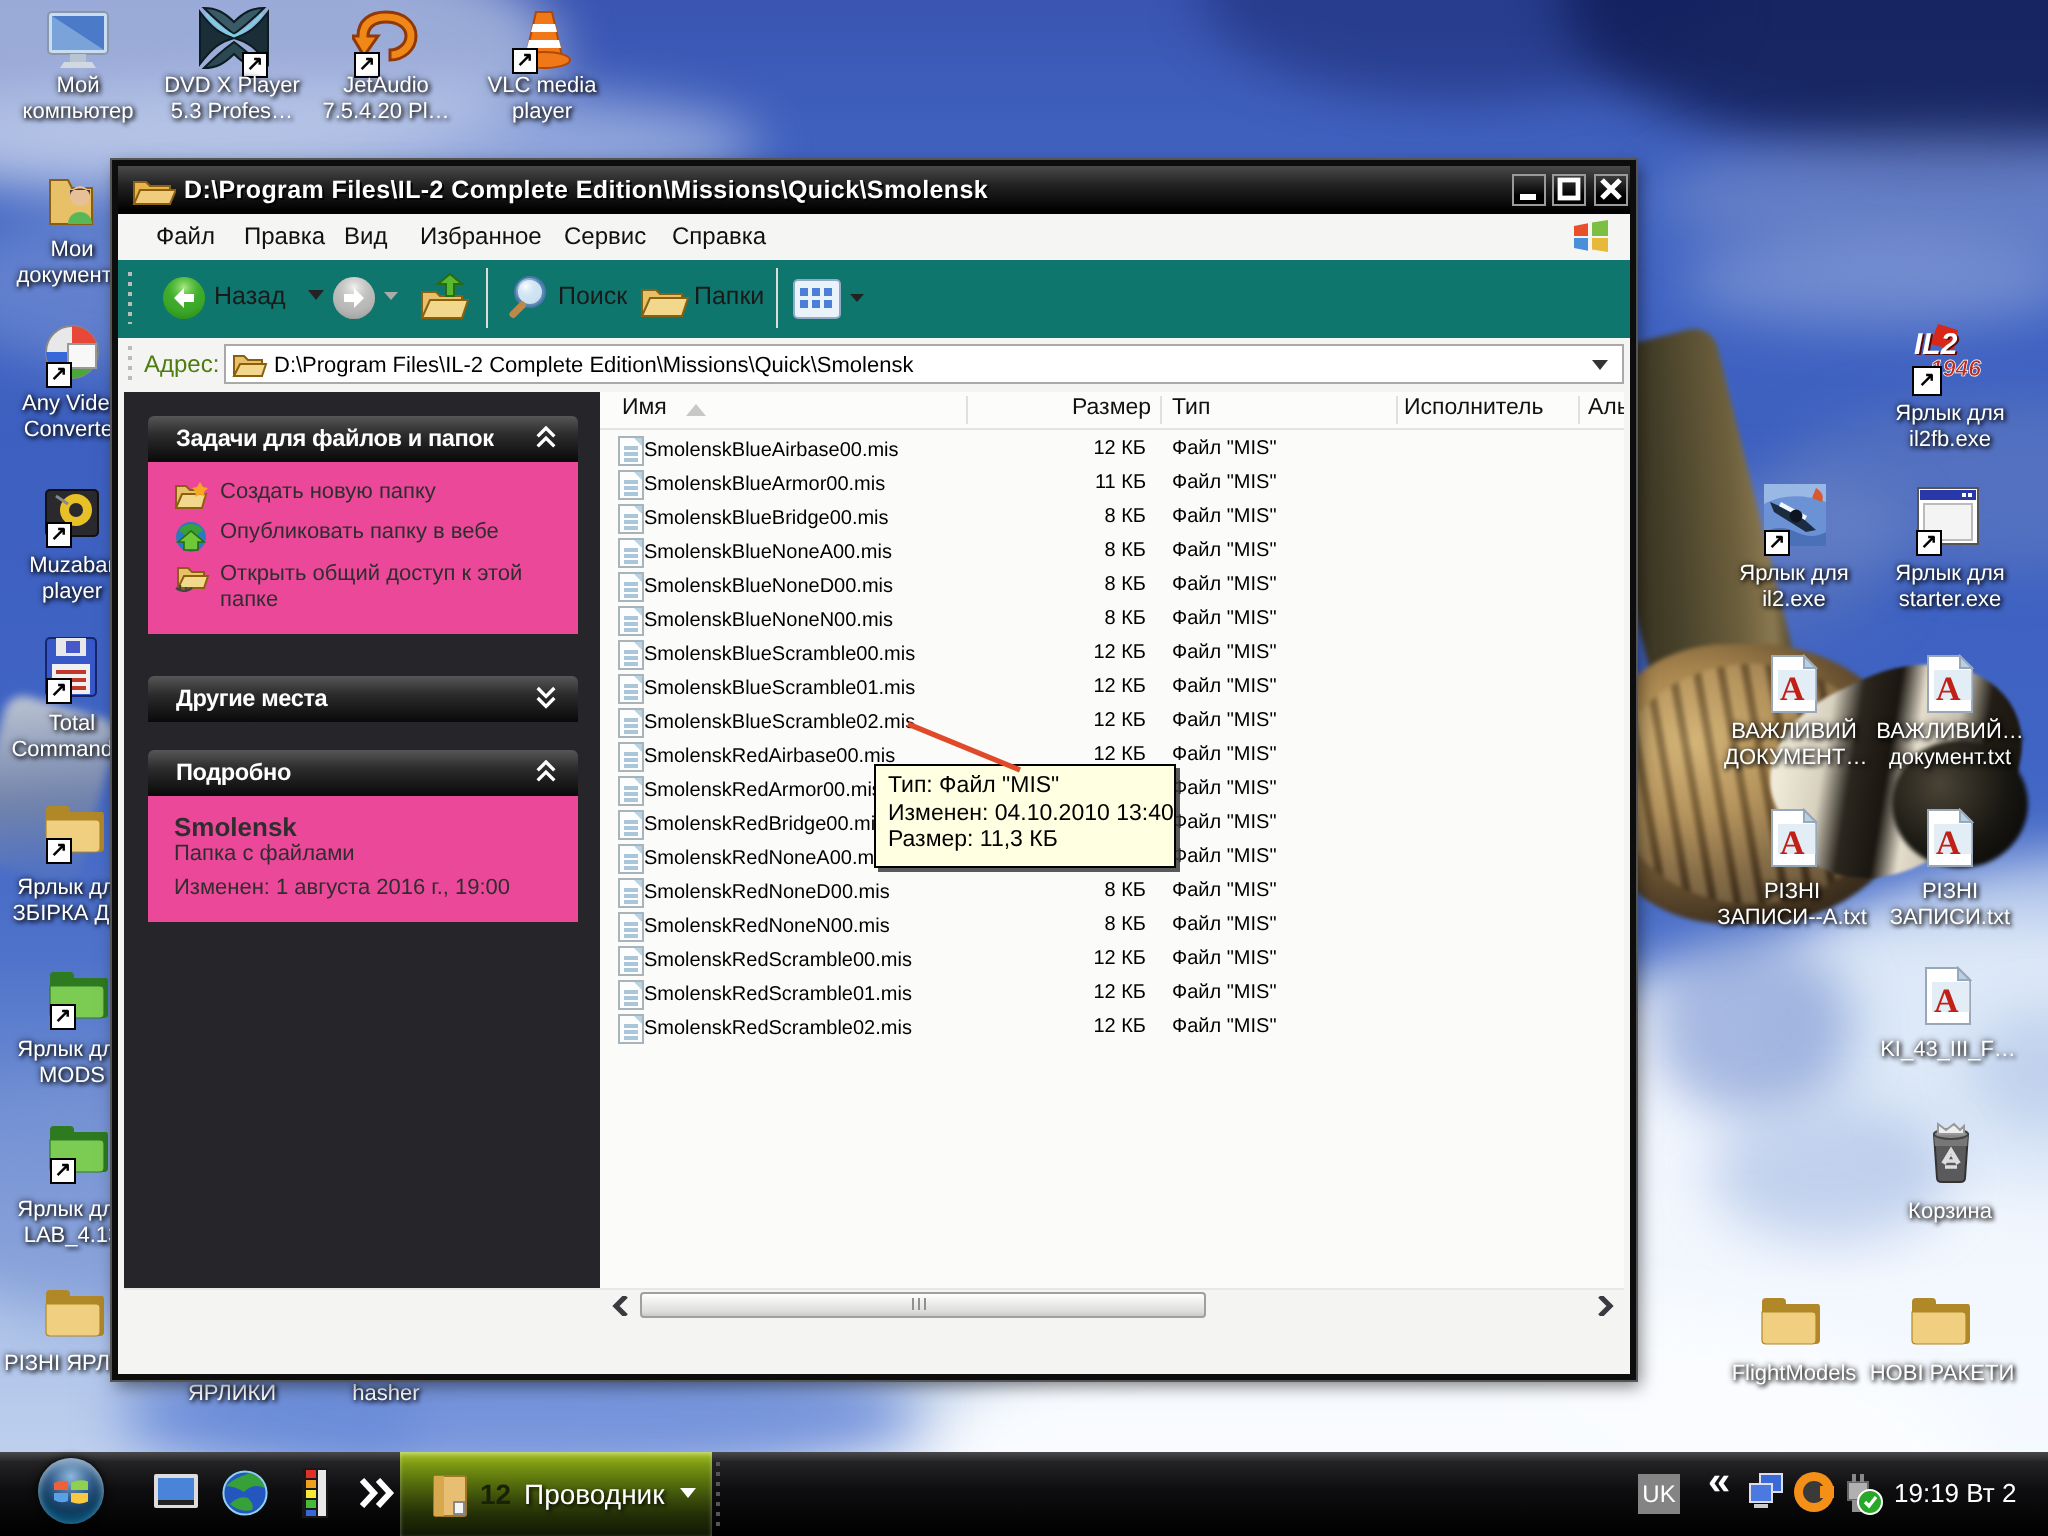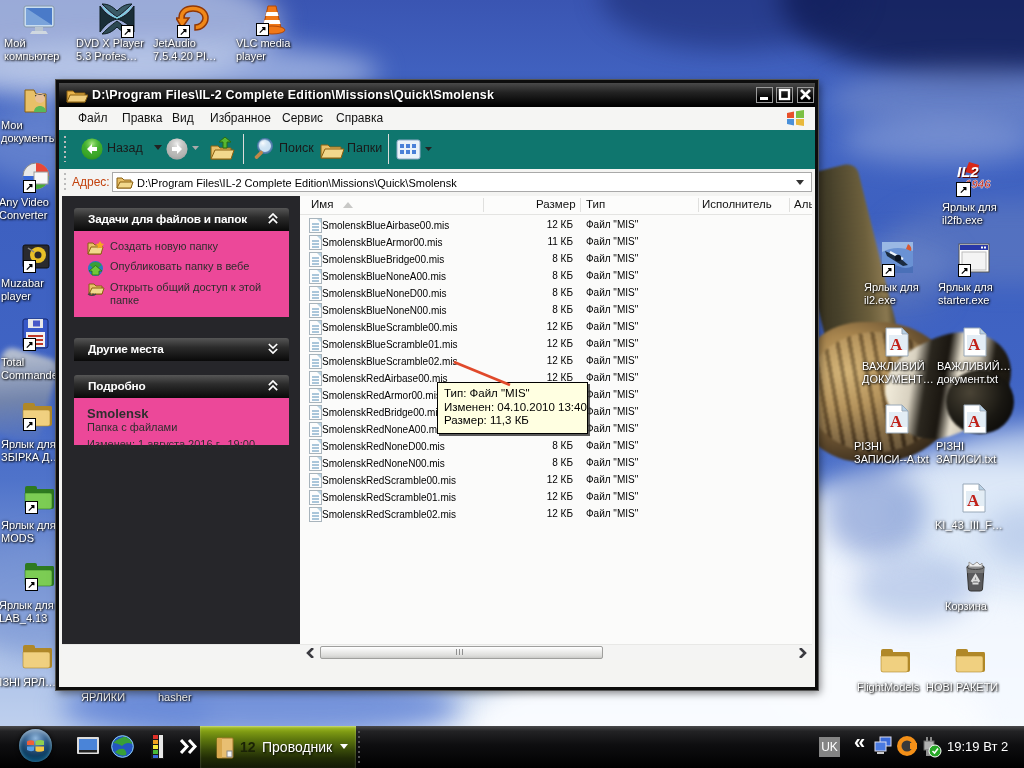--- a/index.html
+++ b/index.html
@@ -21,21 +21,21 @@
 filter:blur(1px);}
 #spin{position:absolute;left:886px;top:336px;width:128px;height:96px;border-radius:48% 60% 62% 50%;
 background:linear-gradient(125deg,#f0ead9 12%,#d8d1c0 26%,#2b271f 35%,#1a1610 46%,#e4ddcc 54%,#c8c0af 66%,#221e16 75%,#100d08 100%);
 transform:rotate(-26deg);filter:blur(.8px);}
 #spintip{position:absolute;left:946px;top:370px;width:68px;height:64px;border-radius:50%;
 background:radial-gradient(circle at 35% 35%,#4a4436,#191712 55%,#070605 90%);filter:blur(1px);}
 #noseL{position:absolute;left:-8px;top:352px;width:58px;height:86px;
 background:linear-gradient(160deg,rgba(205,210,215,.9),rgba(140,148,158,.65) 55%,rgba(90,95,105,0));
 transform:rotate(16deg);border-radius:10px;filter:blur(2.5px);}
 
-.dico{position:absolute;text-align:left;color:#fff;font-size:11px;line-height:12.5px;
+.dico{position:absolute;text-align:center;color:#fff;font-size:11px;line-height:12.5px;
 text-shadow:1px 1px 2px #000,0 0 3px rgba(0,0,0,.8);}
 .sc{position:absolute;left:-2px;bottom:-2px;width:13px;height:13px;background:#fff;
 border:1px solid #000;box-sizing:border-box;font:bold 10px "Liberation Sans",sans-serif;
 color:#000;line-height:11px;text-align:center;text-shadow:none;}
 
 #win{position:absolute;left:56px;top:80px;width:762px;height:610px;
 background:#f4f4f2;border:3px solid #0d0d0d;box-sizing:border-box;
 box-shadow:0 0 0 1px #555, 2px 3px 8px rgba(0,0,0,.5);}
 #tbar{position:absolute;left:0;top:0;width:100%;height:24px;
 background:linear-gradient(#4a4a4a,#222 40%,#000 95%);
@@ -385,21 +385,21 @@
           <rect x="10" y="11" width="4" height="4" fill="#4a80d8"></rect>
      <rect x="16" y="11" width="4" height="4" fill="#4a80d8"></rect>
    </svg>
    <svg class="abs" style="left:366px;top:17px" width="8" height="5">
           <path d="M0 0 L7 0 L3.5 4 Z" fill="#222"></path>
         </svg>
    <div class="abs" style="left:5px;top:6px;width:2px;height:26px;
      background:repeating-linear-gradient(#bbb 0 2px,transparent 2px 5px);"></div>
  </div>
  <div id="addr">
-   <span class="abs" style="left:13px;top:6px;color:#c2410c">Адрес:</span>
+   <span class="abs" style="left:13px;top:6px;color:#4d7c0f">Адрес:</span>
    <div id="addrbox">
      <svg class="abs" style="left:3px;top:2px" width="18" height="14" viewBox="0 0 18 14">
        <path d="M1 3 L1 13 L15 13 L15 5 L8 5 L6 3 Z" fill="#e8c068" stroke="#8a6010"></path>
        <path d="M1 13 L4 7 L17 7 L15 13 Z" fill="#f2d88c" stroke="#8a6010"></path>
      </svg>
      <span class="abs" style="left:24px;top:4px;color:#000;font-size:11px">D:\Program Files\IL-2 Complete Edition\Missions\Quick\Smolensk</span>
      <svg class="abs" style="right:6px;top:7px" width="9" height="6">
             <path d="M0 0 L8 0 L4 5 Z" fill="#333"></path>
           </svg>
    </div>
@@ -442,21 +442,21 @@
               <path d="M1 1 L6 6 L11 1 M1 7 L6 12 L11 7" fill="none" stroke="#fff" stroke-width="2"></path>
             </svg>
      </div>
    </div>
    <div class="panel" style="top:179px">
      <div class="phead">Подробно
        <svg class="chev" viewBox="0 0 12 14">
               <path d="M1 6 L6 1 L11 6 M1 12 L6 7 L11 12" fill="none" stroke="#fff" stroke-width="2"></path>
             </svg>
      </div>
-     <div class="pbody" style="height:47px;position:relative">
+     <div class="pbody" style="height:63px;position:relative">
        <span class="abs" style="left:13px;top:8px;font-weight:bold;font-size:13px">Smolensk</span>
        <span class="abs" style="left:13px;top:23px">Папка с файлами</span>
        <span class="abs" style="left:13px;top:40px">Изменен: 1 августа 2016 г., 19:00</span>
      </div>
    </div>
 
    <div id="flist">
      <div id="fhead">
        <span class="abs" style="left:11px;top:2px">Имя</span>
        <svg class="abs" style="left:43px;top:6px" width="10" height="7">

